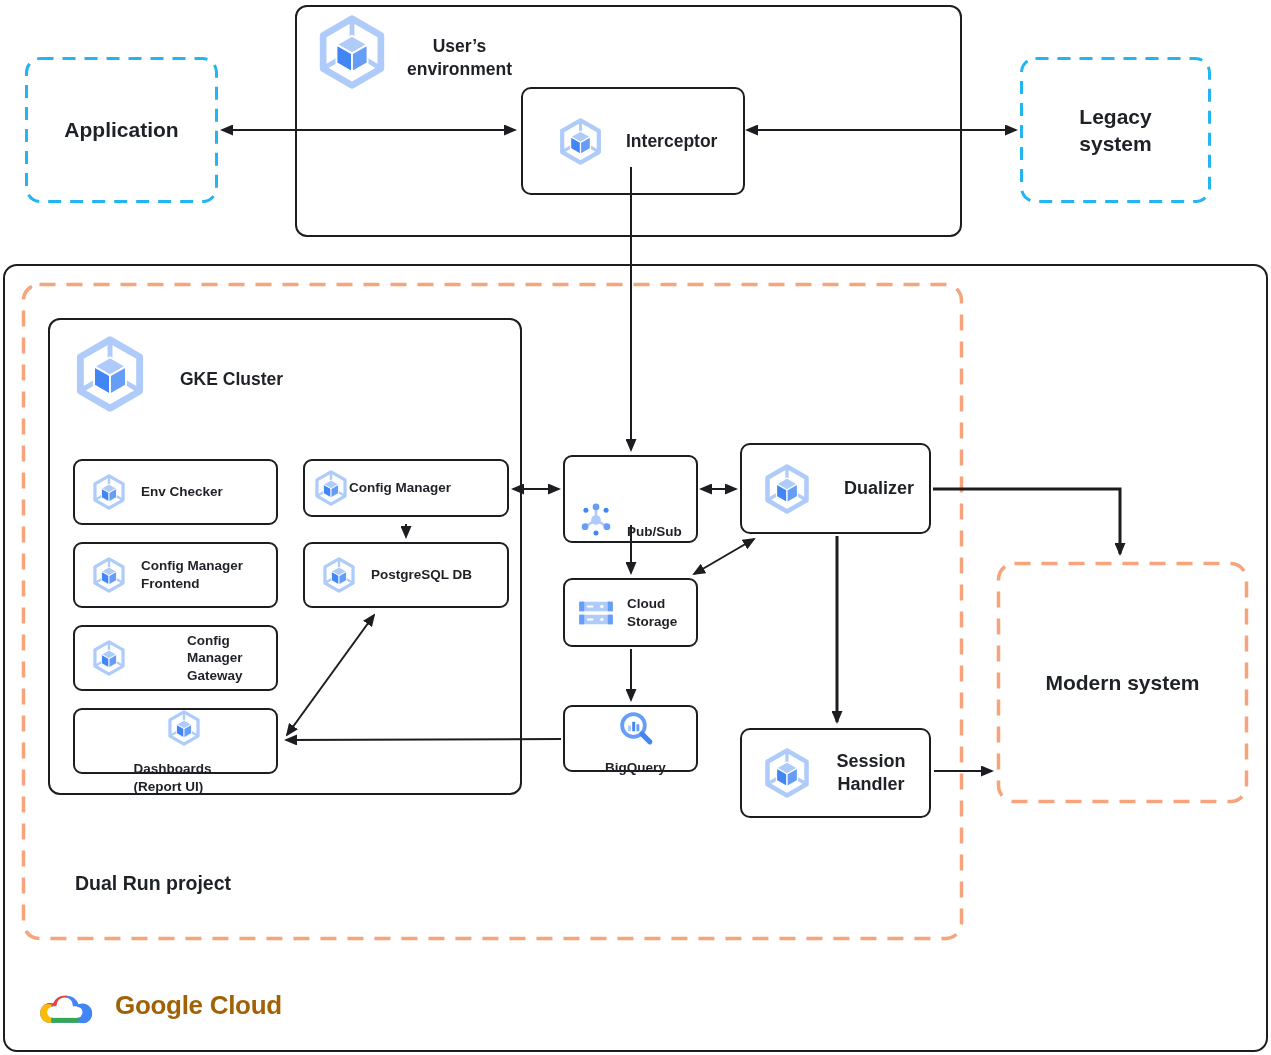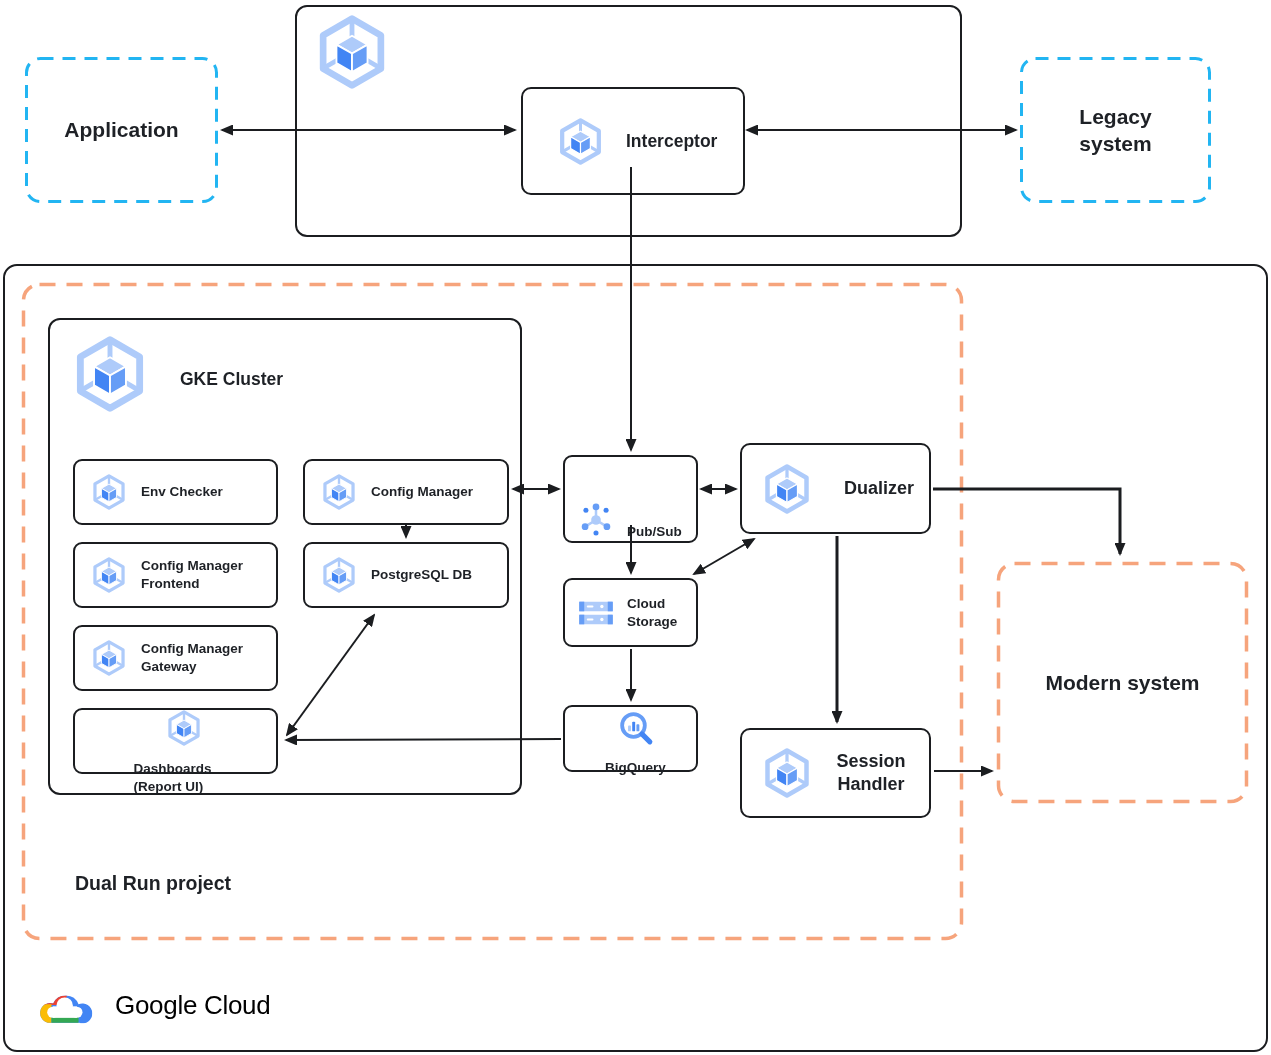--- a/index.html
+++ b/index.html
@@ -33,34 +33,35 @@
   .nodes{position:absolute;left:0;top:0;z-index:2;width:100%;height:100%;}
   .ar{stroke:var(--box-border);stroke-width:2;fill:none;}
   .ar3{stroke-width:3;}
   .mk{fill:var(--box-border);}
   .dash-c{fill:none;stroke:var(--dashed-cyan);stroke-width:3;stroke-dasharray:13 9;}
   .dash-o{fill:none;stroke:var(--dashed-orange);stroke-width:3.5;stroke-dasharray:16 11;}
   .c-lb{fill:var(--icon-light-blue);}
   .c-mb{fill:var(--icon-mid-blue);}
   .c-db{fill:var(--icon-blue);}
   .s-lb{stroke:var(--icon-light-blue);}
-  .gc-text{font-size:26px;font-weight:normal;color:#000000;letter-spacing:-0.3px;}
+  .gc-text{font-size:26px;font-weight:bold;color:#a16207;letter-spacing:-0.3px;}
   .dualrun-lbl{position:absolute;left:75px;top:872px;font-size:19.5px;font-weight:bold;}
 </style>
 </head>
 <body>
 
 <div class="canvas">
 
   <div class="nodes">
 
     <div class="node solid" style="left:295px;top:5px;width:667px;height:232px;">
       <svg class="icon" style="position:absolute;left:18px;top:8px;" width="74" height="74" viewBox="0 0 100 100">
           <use href="#gke-icon"></use>
         </svg>
+      <div class="lbl lbl-lg" style="position:absolute;left:100px;top:28px;width:125px;text-align:center;">User’s environment</div>
 
       <div class="node solid flexrow" style="left:224px;top:80px;width:224px;height:108px;padding-left:34px;gap:22px;border-radius:10px;">
         <svg class="icon" width="47" height="47" viewBox="0 0 100 100">
             <use href="#gke-icon"></use>
           </svg>
         <div class="lbl lbl-lg">Interceptor</div>
       </div>
     </div>
 
     <div class="node flexcenter" style="left:25px;top:57px;width:193px;height:146px;">
@@ -82,21 +83,21 @@
       <div class="lbl lbl-lg" style="position:absolute;left:130px;top:48px;">GKE Cluster</div>
     </div>
 
     <div class="node solid-sm flexrow" style="left:73px;top:459px;width:205px;height:66px;padding-left:16px;gap:14px;">
       <svg class="icon" width="36" height="36" viewBox="0 0 100 100">
           <use href="#gke-icon"></use>
         </svg>
       <div class="lbl lbl-sm">Env Checker</div>
     </div>
 
-    <div class="node solid-sm flexrow" style="left:303px;top:459px;width:206px;height:66px;padding-left:16px;gap:14px;">
+    <div class="node solid-sm flexrow" style="left:303px;top:459px;width:206px;height:58px;padding-left:8px;gap:0;">
       <svg class="icon" width="36" height="36" viewBox="0 0 100 100">
           <use href="#gke-icon"></use>
         </svg>
       <div class="lbl lbl-sm">Config Manager</div>
     </div>
 
     <div class="node solid-sm flexrow" style="left:73px;top:542px;width:205px;height:66px;padding-left:16px;gap:14px;">
       <svg class="icon" width="36" height="36" viewBox="0 0 100 100">
           <use href="#gke-icon"></use>
         </svg>
@@ -107,21 +108,21 @@
       <svg class="icon" width="36" height="36" viewBox="0 0 100 100">
           <use href="#gke-icon"></use>
         </svg>
       <div class="lbl lbl-sm">PostgreSQL DB</div>
     </div>
 
     <div class="node solid-sm flexrow" style="left:73px;top:625px;width:205px;height:66px;padding-left:16px;gap:14px;">
       <svg class="icon" width="36" height="36" viewBox="0 0 100 100">
           <use href="#gke-icon"></use>
         </svg>
-      <div class="lbl lbl-sm" style="width:122px;">Config Manager Gateway</div>
+      <div class="lbl lbl-sm" style="width:122px;margin-left:46px;">Config Manager Gateway</div>
     </div>
 
     <div class="node solid-sm flexrow" style="left:73px;top:708px;width:205px;height:66px;padding-left:16px;gap:14px;flex-direction:column;">
       <svg class="icon" width="36" height="36" viewBox="0 0 100 100">
           <use href="#gke-icon"></use>
         </svg>
       <div class="lbl lbl-sm" style="width:100px;">Dashboards (Report UI)</div>
     </div>
 
     <div class="node solid-sm flexrow" style="left:563px;top:455px;width:135px;height:88px;padding-left:10px;gap:10px;align-items:flex-end;">

